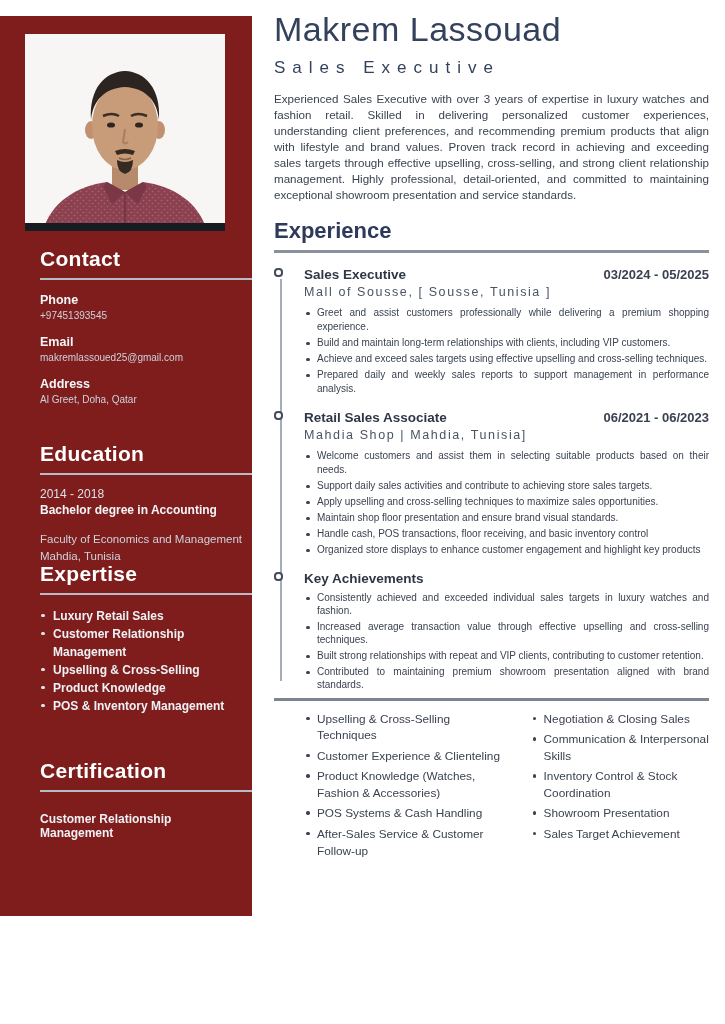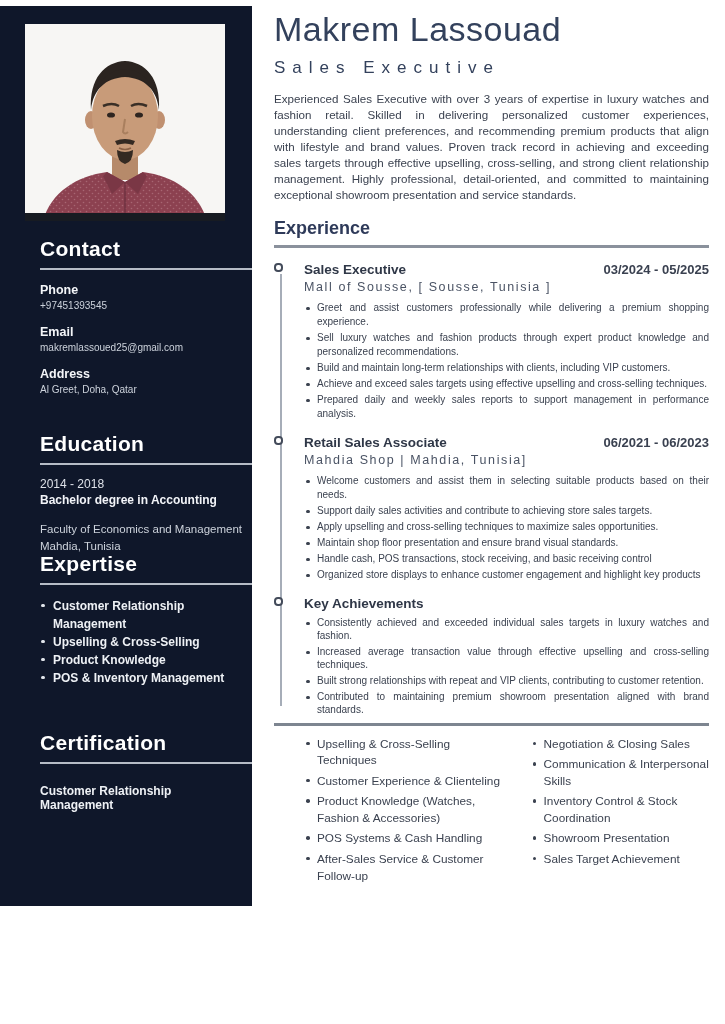--- a/index.html
+++ b/index.html
@@ -7,22 +7,22 @@
   body {
     font-family:"Liberation Sans", sans-serif;
     background:#ffffff;
     color:#3a4150;
     overflow:hidden;
   }
   .page { position:relative; width:725px; height:1024px; background:#ffffff; }
 
   
   .sidebar {
-    position:absolute; left:0; top:6px; width:252px; height:900px;
-    background:#0f172a; color:#e9ecf1;
+    position:absolute; left:0; top:16px; width:252px; height:900px;
+    background:#7f1d1d; color:#e9ecf1;
   }
   .photo-wrap {
     margin:18px 27px 0 25px; width:200px; height:197px;
     background:#f6f5f3; position:relative; overflow:hidden;
   }
   .photo-wrap svg { display:block; width:100%; height:100%; }
   .side-inner { padding:0 10px 0 40px; }
   .side-section-heading {
     color:#ffffff; font-size:21px; font-weight:bold; letter-spacing:0.3px;
   }
@@ -56,21 +56,21 @@
   .lang-list li { font-weight:bold; }
 
   
   .main { position:absolute; left:252px; top:0; width:473px; height:1016px; padding:10px 16px 0 22px; }
   .name { font-size:34px; font-weight:500; color:#33415c; letter-spacing:0.5px; }
   .job-title-main { margin-top:9px; font-size:17px; font-weight:500; color:#33415c; letter-spacing:7px; }
   .summary {
     margin-top:13px; font-size:11.6px; line-height:1.38; text-align:justify;
     color:#3b4250;
   }
-  .main-heading { margin-top:15px; font-size:18px; font-weight:bold; color:#2e3a59; }
+  .main-heading { margin-top:15px; font-size:22px; font-weight:bold; color:#2e3a59; }
   .main-rule { border:none; border-top:3px solid #8a919c; margin-top:6px; }
 
   .timeline { position:relative; margin-top:9px; padding-left:30px; }
   .timeline-line {
     position:absolute; left:6px; top:12px; bottom:10px; width:2px; background:#a6adb8;
   }
   .job { position:relative; margin-top:14px; }
   .job:first-child { margin-top:0; }
   .timeline-dot {
     position:absolute; left:-30px; top:1px; width:9px; height:9px;
@@ -182,20 +182,21 @@
         <div class="edu-period">2014 - 2018</div>
         <div class="edu-degree">Bachelor degree in Accounting</div>
         <div class="edu-school">Faculty of Economics and Management</div>
         <div class="edu-location">Mahdia, Tunisia</div>
       </section>
 
       <section>
         <h2 class="side-section-heading exp-heading">Expertise</h2>
         <hr class="side-rule">
         <ul class="side-list">
+          <li>Luxury Retail Sales</li>
           <li>Customer Relationship Management</li>
           <li>Upselling &amp; Cross-Selling</li>
           <li>Product Knowledge</li>
           <li>POS &amp; Inventory Management</li>
         </ul>
       </section>
 
       <section>
         <h2 class="side-section-heading cert-heading">Certification</h2>
         <hr class="side-rule">
@@ -220,40 +221,39 @@
 
       <article class="job">
         <span class="timeline-dot"></span>
         <div class="job-head">
           <span class="job-name">Sales Executive</span>
           <span class="job-date">03/2024 - 05/2025</span>
         </div>
         <div class="job-sub">Mall of Sousse, [ Sousse, Tunisia ]</div>
         <ul class="job-bullets">
           <li>Greet and assist customers professionally while delivering a premium shopping experience.</li>
-          <li>Sell luxury watches and fashion products through expert product knowledge and personalized recommendations.</li>
           <li>Build and maintain long-term relationships with clients, including VIP customers.</li>
           <li>Achieve and exceed sales targets using effective upselling and cross-selling techniques.</li>
           <li>Prepared daily and weekly sales reports to support management in performance analysis.</li>
         </ul>
       </article>
 
       <article class="job">
         <span class="timeline-dot"></span>
         <div class="job-head">
           <span class="job-name">Retail Sales Associate</span>
           <span class="job-date">06/2021 - 06/2023</span>
         </div>
         <div class="job-sub">Mahdia Shop | Mahdia, Tunisia]</div>
         <ul class="job-bullets">
           <li>Welcome customers and assist them in selecting suitable products based on their needs.</li>
           <li>Support daily sales activities and contribute to achieving store sales targets.</li>
           <li>Apply upselling and cross-selling techniques to maximize sales opportunities.</li>
           <li>Maintain shop floor presentation and ensure brand visual standards.</li>
-          <li>Handle cash, POS transactions, stock receiving, and basic receiving control</li>
+          <li>Handle cash, POS transactions, floor receiving, and basic inventory control</li>
           <li>Organized store displays to enhance customer engagement and highlight key products</li>
         </ul>
       </article>
 
       <article class="job achievements">
         <span class="timeline-dot"></span>
         <div class="job-head">
           <span class="job-name">Key Achievements</span>
         </div>
         <ul class="job-bullets">

